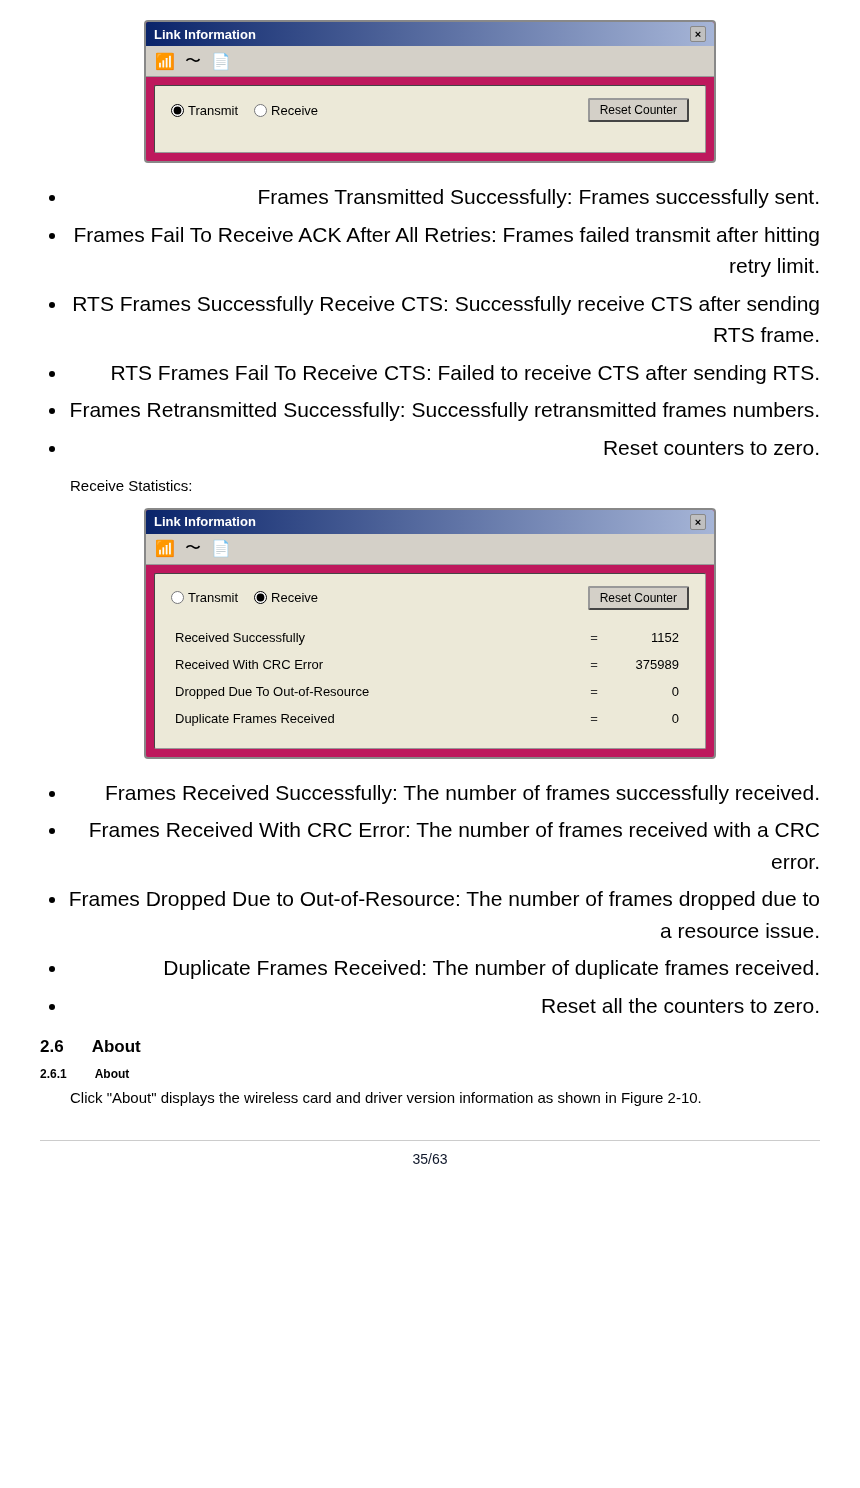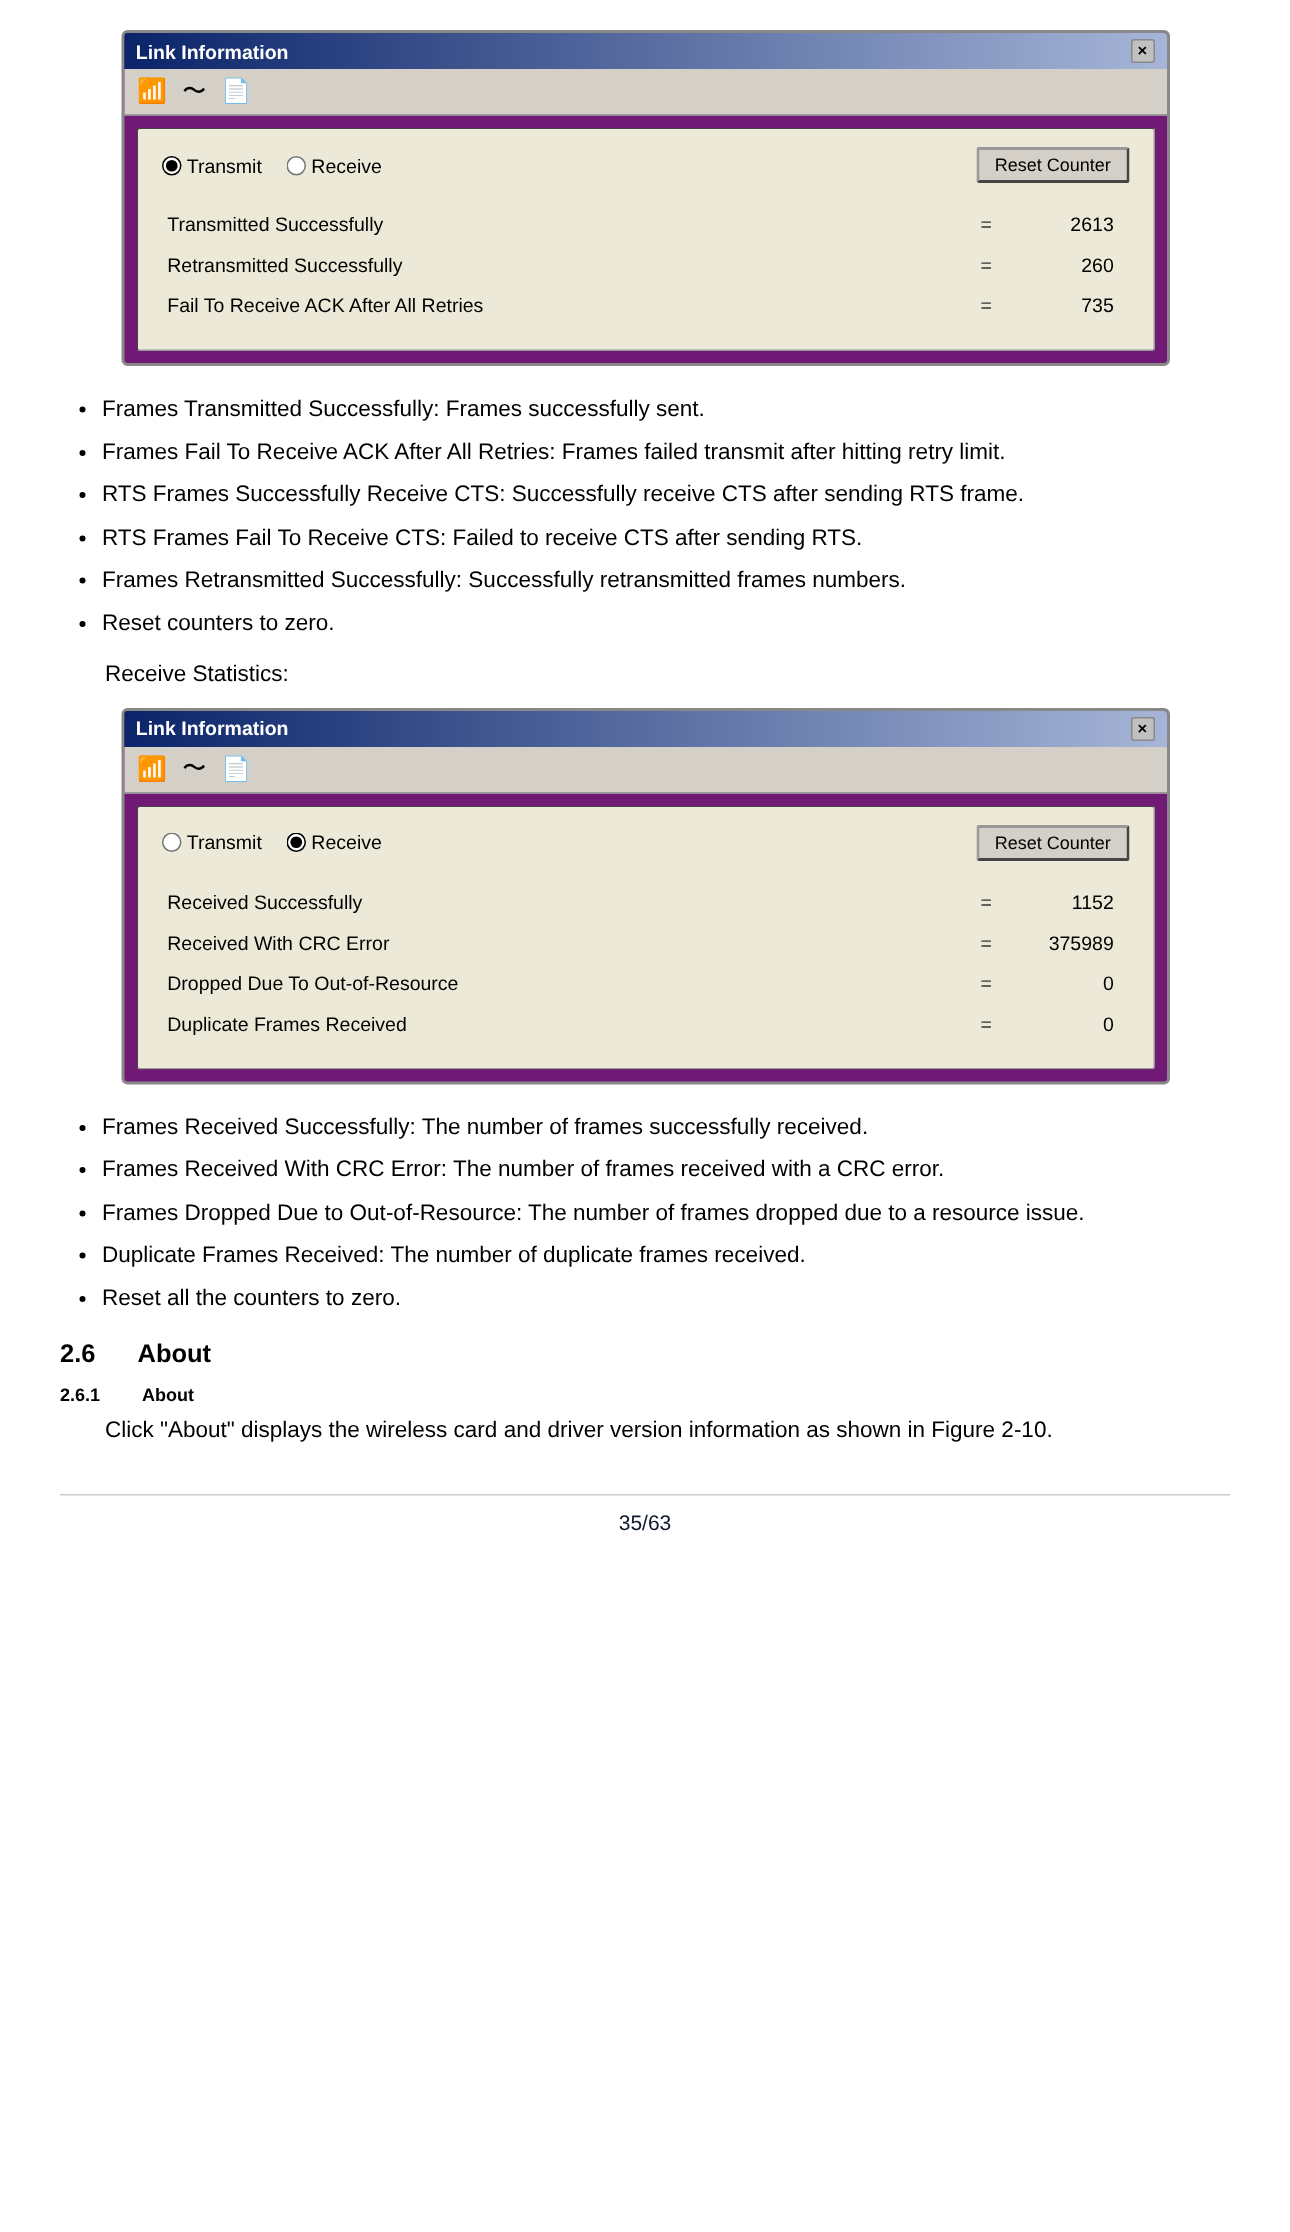--- a/index.html
+++ b/index.html
@@ -15,22 +15,22 @@
 
     .dialog-wrapper {
       display: flex;
       justify-content: center;
       margin-bottom: 18px;
     }
 
     .dialog {
       border: 2px solid #888;
       border-radius: 4px;
-      background: #701a75;
-      width: 699px;
+      background: #be185d;
+      width: 572px;
       font-size: 13px;
     }
 
     .dialog-titlebar {
       background: linear-gradient(to right, #0a246a, #a6b5d7);
       color: #fff;
       font-size: 13px;
       font-weight: bold;
       padding: 4px 8px;
       display: flex;
@@ -140,21 +140,22 @@
 
     .bullet-list {
       list-style: disc;
       padding-left: 28px;
       margin-bottom: 12px;
     }
 
     .bullet-list li {
       margin-bottom: 6px;
       line-height: 1.5;
-      font-size: 15px;
+      font-size: 21px;
+      text-align: right;
     }
 
     .section-label {
       font-size: 15px;
       margin-bottom: 10px;
       line-height: 1.5;
       margin-left: 30px;
     }
 
     .section-heading {
@@ -214,39 +215,20 @@
           </label>
           <label class="radio-label">
             <input class="radio-input" type="radio" name="tx_mode1" style="">
             <span>Receive</span>
           </label>
         </div>
         <button class="reset-btn">
           <span>Reset Counter</span>
         </button>
       </div>
-      <table class="stats-table">
-        <tbody id="transmit-stats-body">
-        <tr>
-    <td>Transmitted Successfully</td>
-    <td>=</td>
-    <td>2613</td>
-  </tr>
-            <tr>
-    <td>Retransmitted Successfully</td>
-    <td>=</td>
-    <td>260</td>
-  </tr>
-            <tr>
-    <td>Fail To Receive ACK After All Retries</td>
-    <td>=</td>
-    <td>735</td>
-  </tr>
-          </tbody>
-      </table>
     </div>
   </div>
 </div>
 
 <ul class="bullet-list" id="transmit-bullets">
 <li>Frames Transmitted Successfully: Frames successfully sent.</li>
     <li>Frames Fail To Receive ACK After All Retries: Frames failed transmit after hitting retry limit.</li>
     <li>RTS Frames Successfully Receive CTS: Successfully receive CTS after sending RTS frame.</li>
     <li>RTS Frames Fail To Receive CTS: Failed to receive CTS after sending RTS.</li>
     <li>Frames Retransmitted Successfully: Successfully retransmitted frames numbers.</li>

